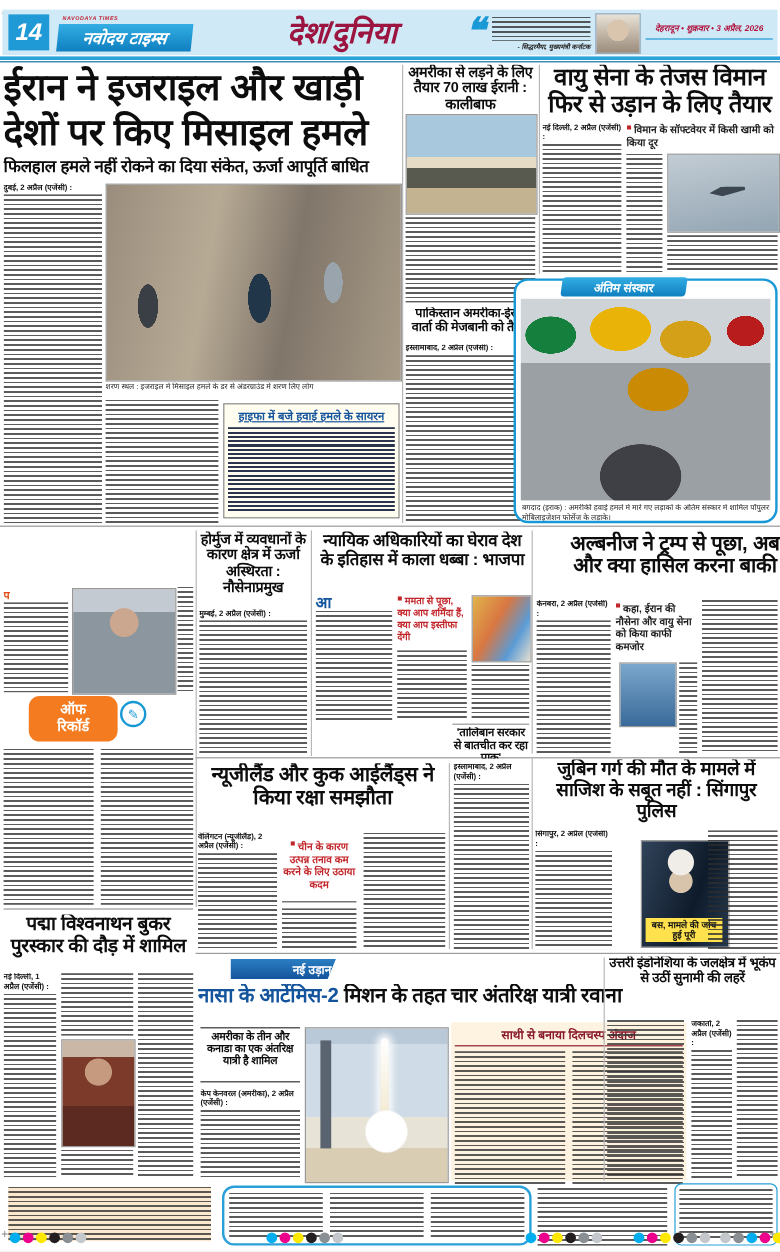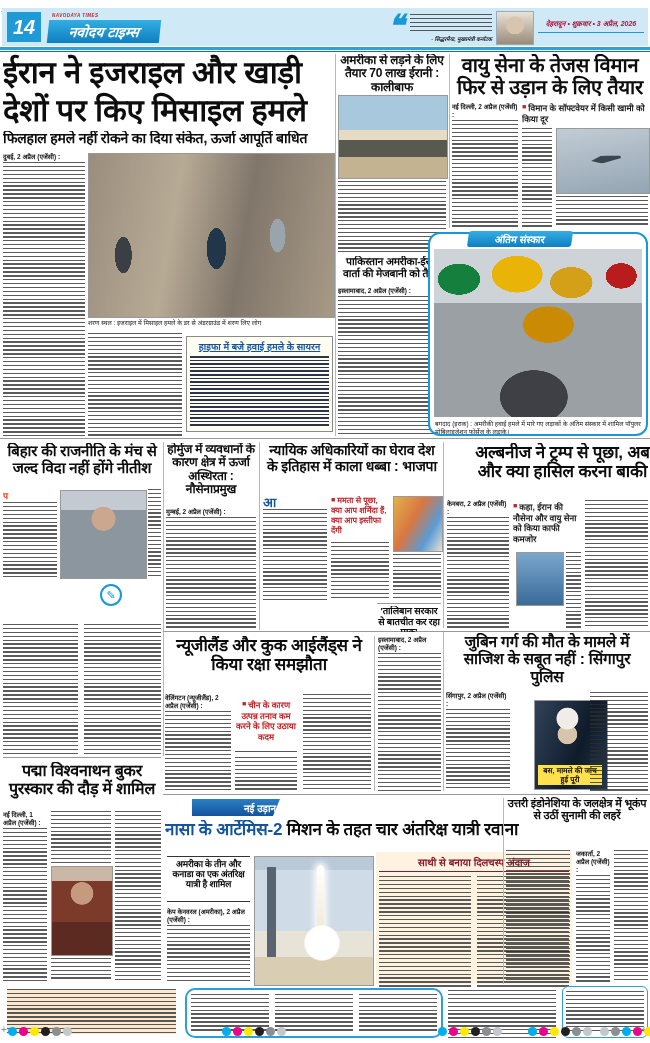--- a/index.html
+++ b/index.html
@@ -34,20 +34,21 @@
 
   <span class="mark" style="left:1px;top:6px;">+</span>
   <span class="mark" style="left:641px;top:6px;">+</span>
 
   <div class="abs" style="left:2px;top:8px;width:646px;height:38px;background:#cfe9f7;font-style:italic;">
     <div class="abs" style="left:5px;top:4px;width:34px;height:30px;background:#1f9ad6;color:#fff;font-size:20px;font-weight:800;display:flex;align-items:center;justify-content:center;">
       <span>14</span>
     </div>
     <div class="abs" style="left:50px;top:5px;font-size:4.5px;color:#c01f2e;font-weight:700;letter-spacing:.5px;">NAVODAYA TIMES</div>
     <div class="abs ribbon" style="left:46px;top:12px;width:112px;height:23px;font-size:14px;transform:skewX(-6deg);">नवोदय टाइम्स</div>
+    <div class="abs" style="left:218px;top:1px;width:130px;height:36px;font-size:25px;font-weight:800;color:#9c1540;text-align:center;">देश/दुनिया</div>
     <div class="abs" style="left:386px;top:0px;font-size:30px;color:#1898d5;font-weight:800;">❝</div>
     <div class="abs gk" style="left:408px;top:6px;width:82px;height:20px;"></div>
     <div class="abs" style="left:408px;top:27px;width:82px;font-size:5.5px;font-weight:700;color:#222;text-align:right;">- सिद्धरमैया, मुख्यमंत्री कर्नाटक</div>
     <div class="photo" style="left:494px;top:3px;width:36px;height:32px;background:radial-gradient(circle at 50% 42%,#d9c4ad 0 34%,transparent 35%),linear-gradient(#e8e2d6,#9b8b7a);border:1px solid #9ab;"></div>
     <div class="abs" style="left:536px;top:11px;width:106px;font-size:7px;font-weight:700;color:#b0103a;text-align:center;">देहरादून • शुक्रवार • 3 अप्रैल, 2026</div>
     <div class="abs" style="left:536px;top:24px;width:106px;height:1px;background:#1f9ad6;"></div>
   </div>
   <div class="abs" style="left:0;top:47px;width:650px;height:3px;background:#2aa3da;"></div>
   <div class="abs" style="left:0;top:51px;width:650px;height:1px;background:#1272a8;"></div>
 
@@ -102,29 +103,33 @@
         radial-gradient(ellipse 30px 22px at 66% 20%, #d4a017 0 70%, transparent 71%),
         radial-gradient(ellipse 22px 18px at 90% 16%, #b91c1c 0 70%, transparent 71%),
         radial-gradient(ellipse 42px 30px at 55% 45%, #ca8a04 0 60%, transparent 61%),
         radial-gradient(ellipse 56px 44px at 48% 88%, #3f3f46 0 60%, transparent 61%),
         linear-gradient(#cdd3d6 0 32%, #9aa0a4 32% 100%);"></div>
     <div class="cap" style="position:absolute;left:5px;top:186px;width:208px;height:14px;">बगदाद (इराक) : अमरीकी हवाई हमले में मारे गए लड़ाकों के अंतिम संस्कार में शामिल पॉपुलर मोबिलाइजेशन फोर्सेज के लड़ाके।</div>
   </div>
 
   <div class="hrz" style="left:0;top:438px;width:650px;"></div>
 
-  <div class="abs hl ctr" style="left:3px;top:443px;width:158px;height:42px;font-size:15px;">बिहार की राजनीति के मंच से जल्द विदा नहीं होंगे नीतीश</div>
   <div class="abs body" style="left:3px;top:489px;width:54px;height:88px;">
     <span style="font-size:9px;font-weight:800;color:#e04a12;">प</span>
     <div class="gkfill"></div>
   </div>
   <div class="photo" style="left:60px;top:490px;width:85px;height:87px;border:1px solid #999;background:
       radial-gradient(circle at 50% 32%, #caa78e 0 16%, transparent 17%),
       linear-gradient(#c3cad1 0 22%, #8b969e 22% 100%);"></div>
   <div class="abs gk" style="left:148px;top:489px;width:13px;height:88px;"></div>
+  <div class="abs" style="left:24px;top:580px;width:74px;height:38px;background:#f47b20;border-radius:9px;color:#fff;
+       display:flex;flex-direction:column;align-items:center;justify-content:center;font-weight:800;font-size:12px;line-height:1.15;">
+    <span>ऑफ</span>
+    <span>रिकॉर्ड</span>
+  </div>
   <div class="abs" style="left:100px;top:584px;width:22px;height:22px;border:2px solid #1898d5;border-radius:50%;background:#fff;
        display:flex;align-items:center;justify-content:center;font-size:11px;color:#1898d5;">✎</div>
   <div class="abs gk" style="left:3px;top:624px;width:75px;height:130px;"></div>
   <div class="abs gk" style="left:84px;top:624px;width:77px;height:130px;"></div>
   <div class="hrz" style="left:3px;top:757px;width:158px;"></div>
 
   <div class="vr" style="left:163px;top:442px;height:314px;"></div>
   <div class="abs hl ctr" style="left:166px;top:443px;width:90px;height:62px;font-size:12px;">होर्मुज में व्यवधानों के कारण क्षेत्र में ऊर्जा अस्थिरता : नौसेनाप्रमुख</div>
   <div class="abs body" style="left:166px;top:508px;width:90px;height:120px;">
     <span class="dl">मुम्बई, 2 अप्रैल (एजेंसी) :</span>

